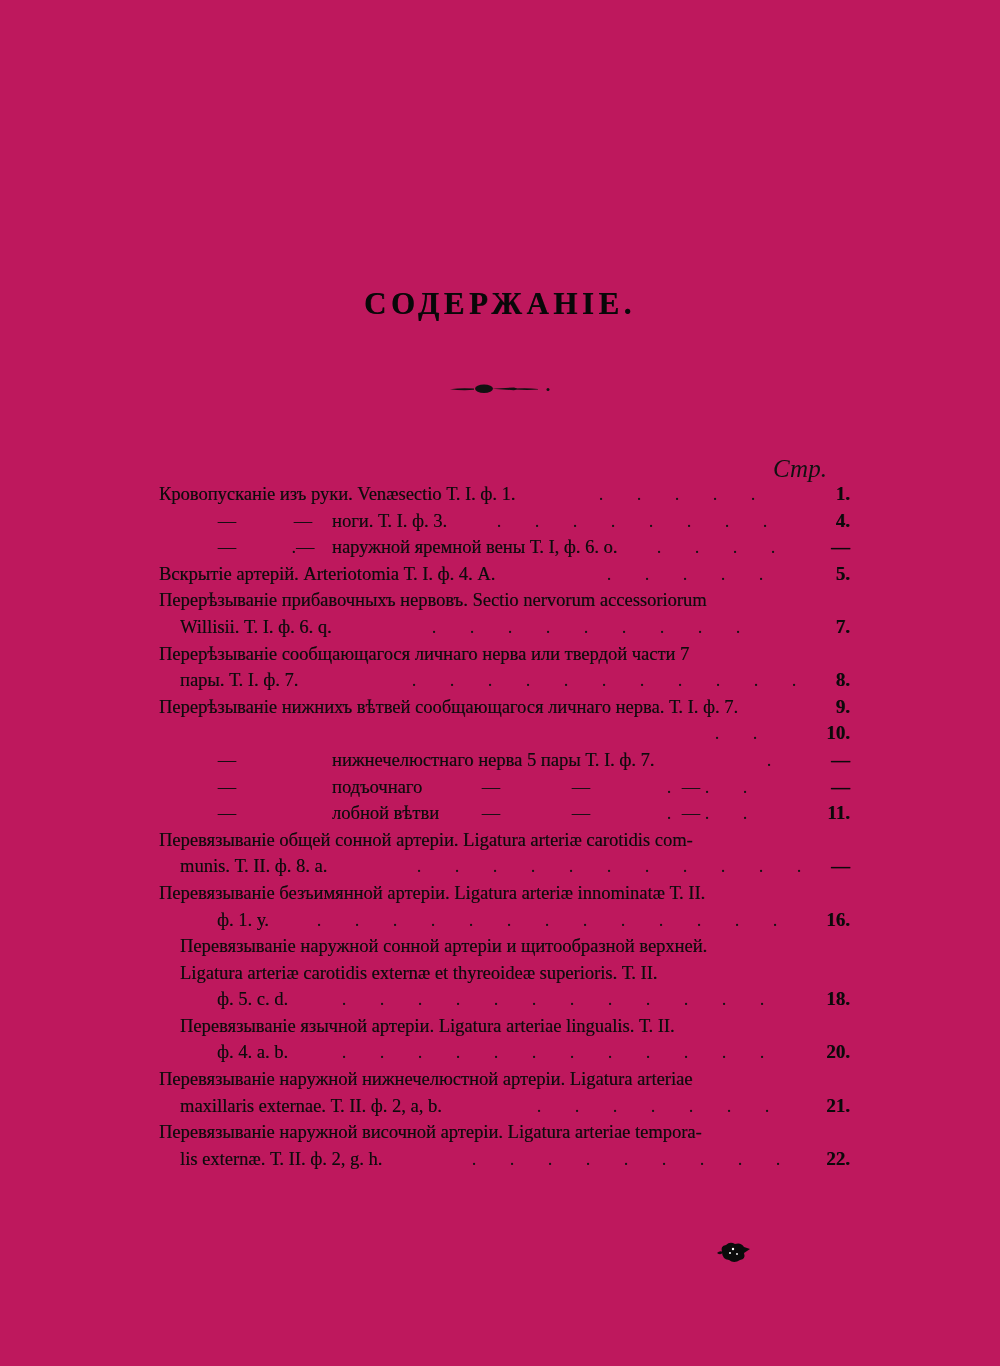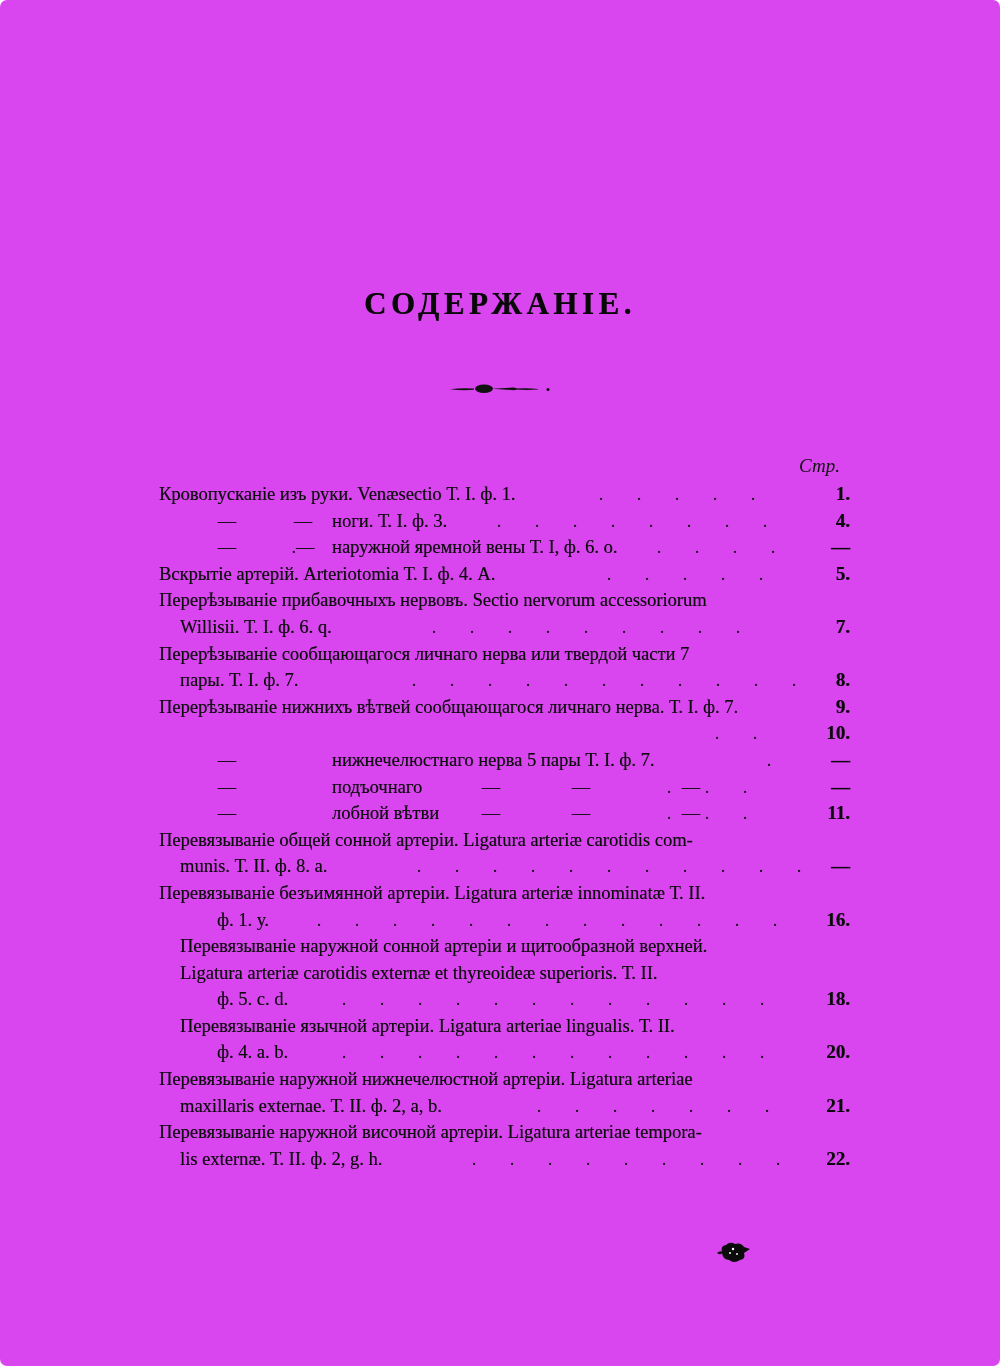--- a/index.html
+++ b/index.html
@@ -14,22 +14,21 @@
     position: relative;
     overflow: hidden;
     font-family: "Liberation Serif", "DejaVu Serif", serif;
     color: #0d0d0d;
     -webkit-font-smoothing: antialiased;
   }
 
   .page {
     position: absolute;
     inset: 0;
-    background: #d946ef;
-    border-radius: 7px;
+    background: #be185d;
   }
 
   
   .toc-title {
     position: absolute;
     top: 286px;
     left: 0;
     width: 1000px;
     text-align: center;
     font-size: 31px;
@@ -52,23 +51,23 @@
     justify-content: center;
   }
   .divider svg { display: block; }
 
   
   .col-head {
     position: absolute;
     top: 455px;
     left: 760px;
     width: 80px;
-    text-align: right;
+    text-align: center;
     font-style: italic;
-    font-size: 19px;
+    font-size: 25px;
     color: #111;
     font-family: "Liberation Serif", "DejaVu Serif", serif;
   }
 
   
   .toc-list {
     position: absolute;
     top: 481px;
     left: 150px;
     width: 700px;

